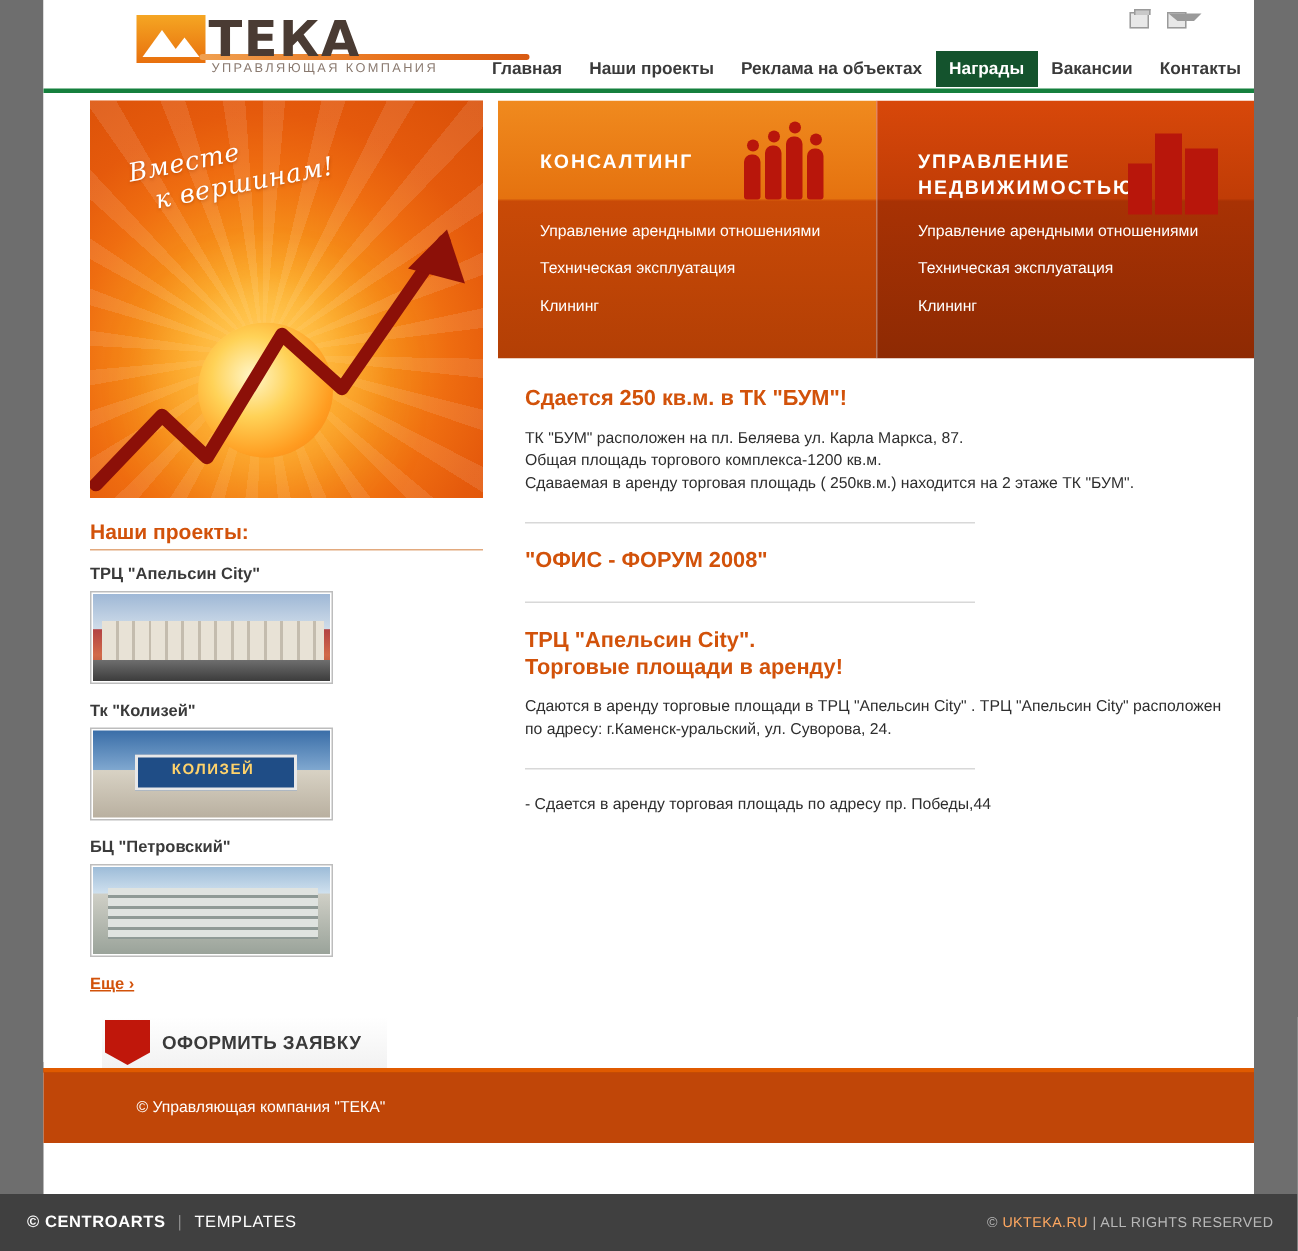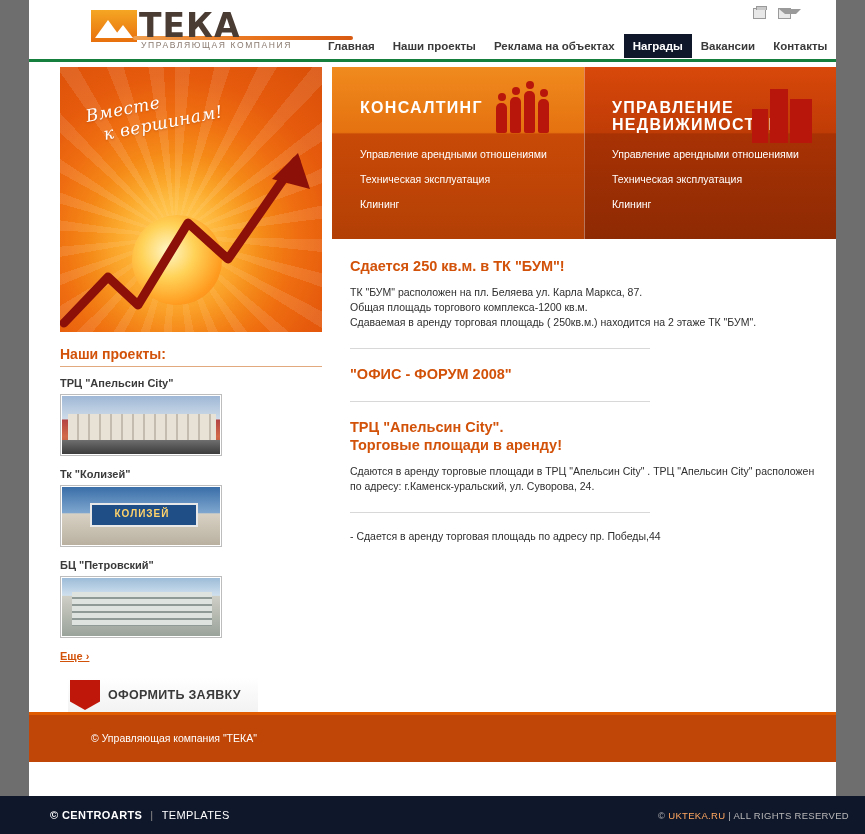--- a/index.html
+++ b/index.html
@@ -98,21 +98,21 @@
     display: flex;
     align-items: center;
     padding: 0 9px;
     font-size: 11.5px;
     font-weight: bold;
     color: #3a3a3a;
     text-decoration: none;
     white-space: nowrap;
   }
   .topnav a.active {
-    background: #0f172a;
+    background: #14532d;
     color: #ffffff;
   }
   .header-icons {
     position: absolute;
     right: 45px; top: 8px;
     display: flex;
     gap: 12px;
   }
   .hicon {
     width: 13px; height: 11px;
@@ -300,21 +300,21 @@
   .bpanel.left {
     background: linear-gradient(180deg,#f08a1e 0%, #e5720f 38%, #c94a07 39%, #b33f05 100%);
   }
   .bpanel.right {
     background: linear-gradient(180deg,#d8480a 0%, #c03c06 38%, #a83204 39%, #8e2a03 100%);
   }
   .bpanel .btitle {
     position: absolute;
     left: 28px; top: 32px;
     color: #ffffff;
-    font-size: 16px;
+    font-size: 13px;
     font-weight: bold;
     letter-spacing: 1.3px;
     line-height: 17px;
     width: 163px;
   }
   .bpanel .blist {
     position: absolute;
     left: 28px; top: 80px;
     width: 200px;
     color: #ffffff;
@@ -408,24 +408,23 @@
     left: 62px; top: 17px;
     color: #ffffff;
     font-size: 10.5px;
   }
 
   
   .bottom {
     position: absolute;
     left: 0; bottom: 0;
     width: 865px; height: 38px;
-    background: #0f172a;
+    background: #404040;
     display: flex;
     align-items: center;
-    padding-left: 32px;
   }
   .bottom .bleft {
     margin-left: 18px;
     color: #ffffff;
     font-size: 11px;
     letter-spacing: 0.4px;
   }
   .bottom .bleft b { font-weight: bold; }
   .bottom .bsep { margin: 0 8px; color: #8a8a8a; }
   .bottom .bright {

